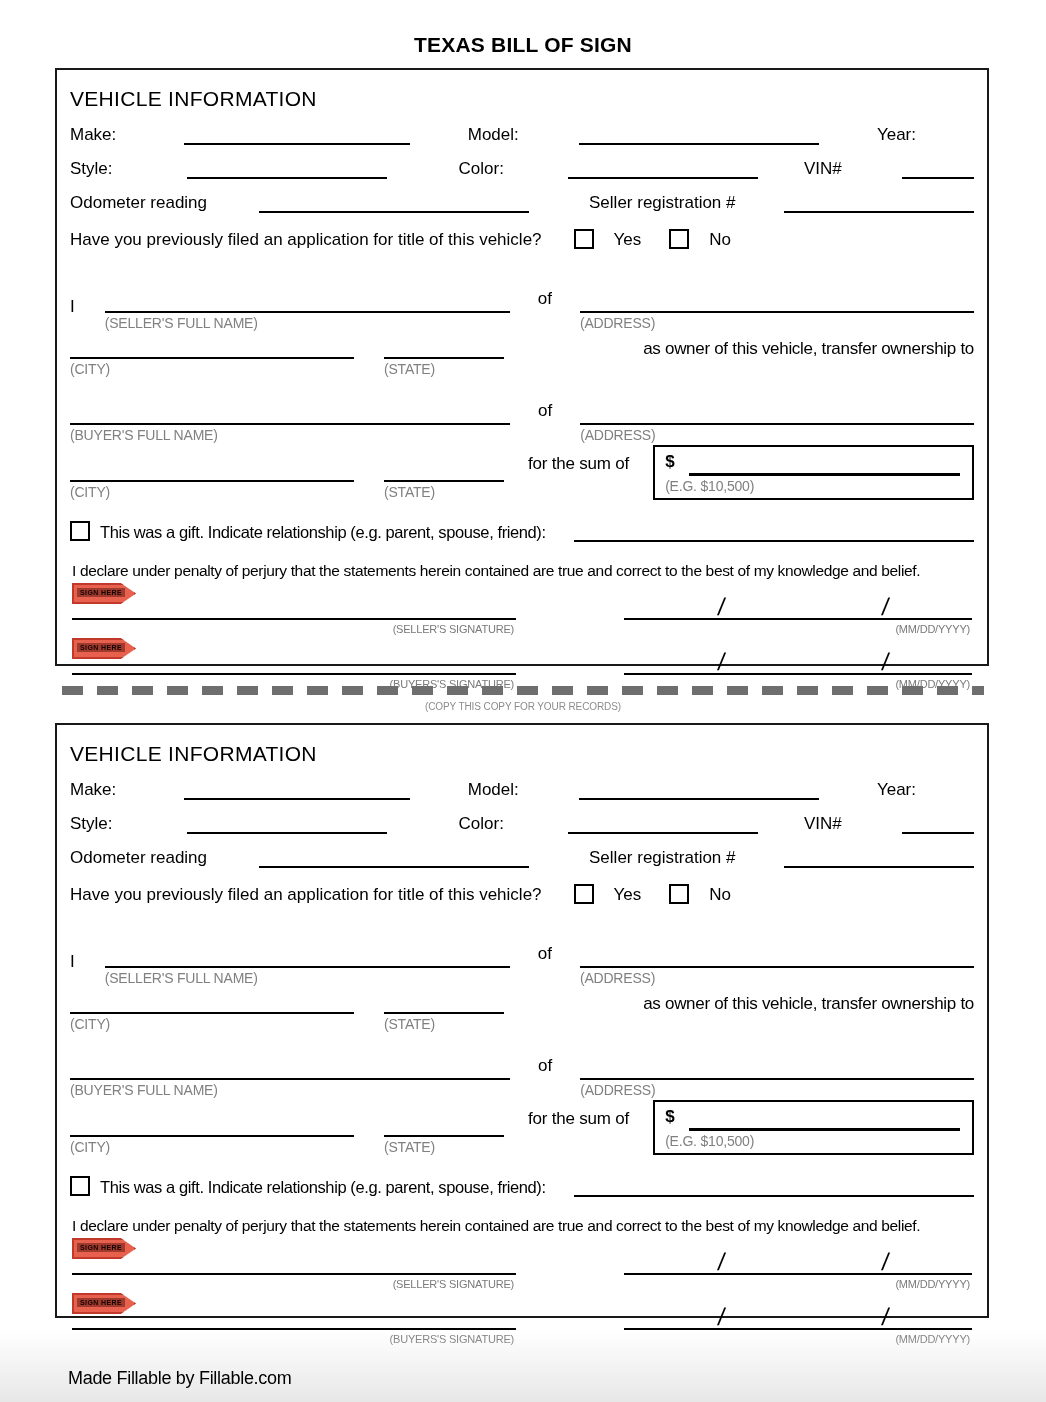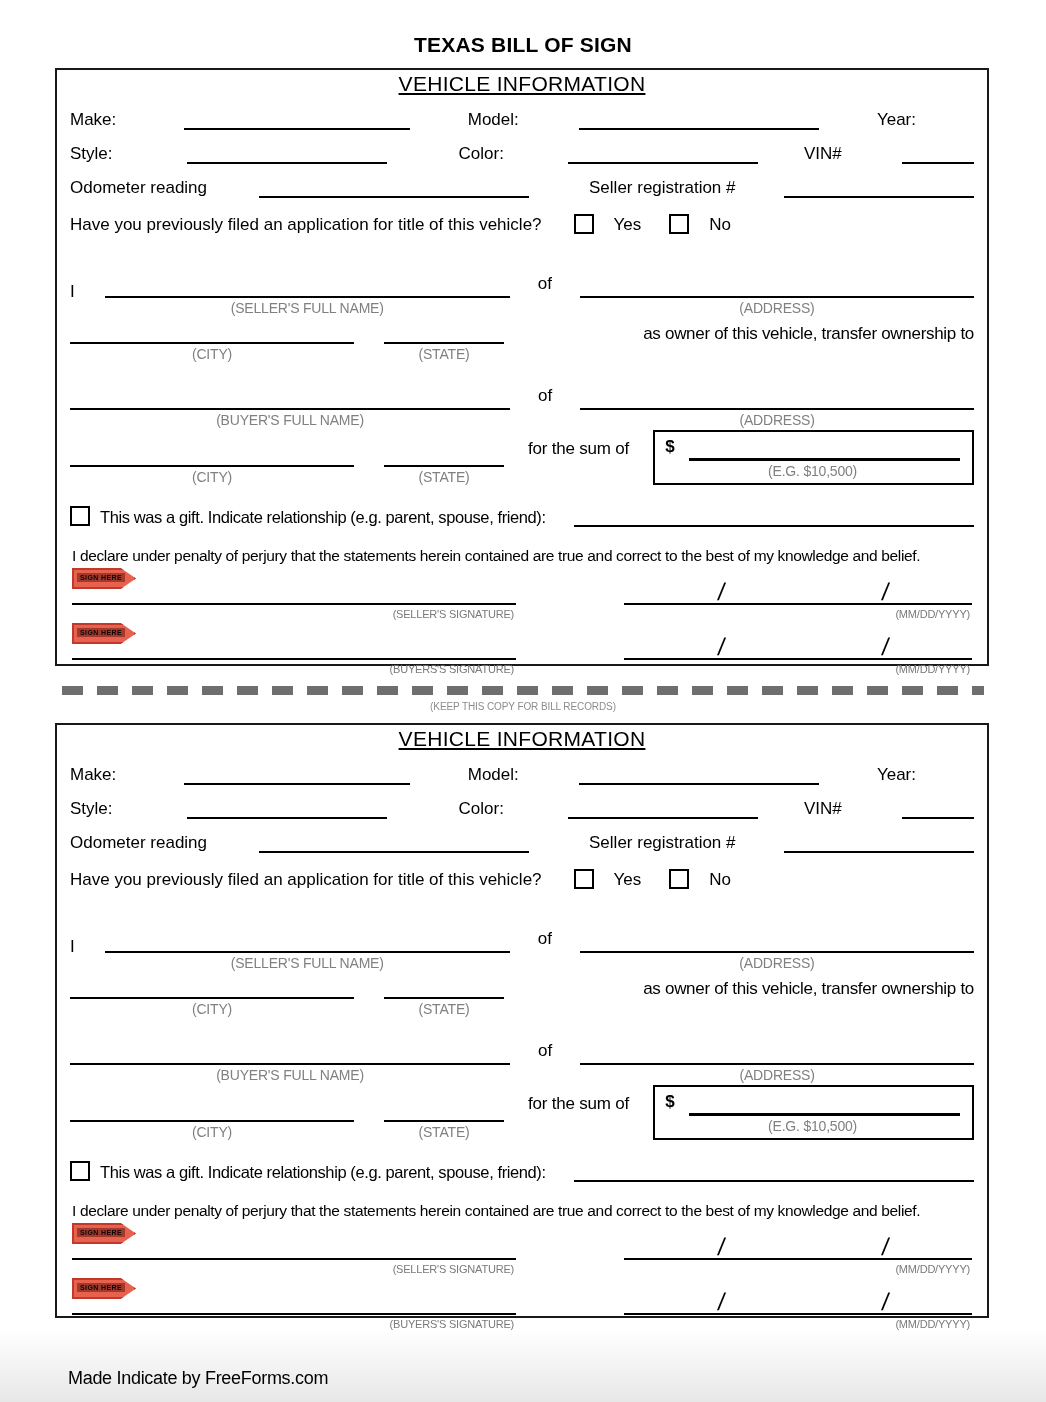--- a/index.html
+++ b/index.html
@@ -14,40 +14,40 @@
   .form-box{
     position:absolute;left:55px;width:930px;border:2px solid #191919;background:#fff;
     box-sizing:content-box;
   }
   #slot1{top:68px;height:594px;}
   #slot2{top:723px;height:591px;}
   .copy{height:100%;display:flex;flex-direction:column;}
 
   
   .sec-vehicle{padding:0 13px;}
-  .v-heading{text-align:center;font-size:21px;margin-top:2px;letter-spacing:.3px;text-decoration:underline;}
+  .v-heading{text-align:left;font-size:21px;margin-top:17px;letter-spacing:.3px;}
   .row{display:flex;align-items:flex-end;font-size:17px;white-space:nowrap;}
   .vrow{margin-top:9px;height:25px;gap:32px;}
   .qrow{margin-top:12px;height:25px;}
   .ln{border-bottom:2px solid #000;height:12px;align-self:flex-end;}
   .grow{flex:1;}
   .cb{width:16px;height:16px;border:2px solid #000;align-self:flex-end;margin-bottom:1px;background:#fff;}
   .cb-lbl{margin-left:20px;}
 
   
   .bar{height:8px;background:#6e6e6e;}
   .bar1{margin-top:9px;}
   .bar2{margin-top:11px;}
 
   
   .sec-transfer{padding:0 13px;font-size:17px;}
   .trow{display:flex;align-items:flex-end;white-space:nowrap;}
   .field{display:flex;flex-direction:column;}
   .field .ln{width:100%;height:16px;}
-  .hint{color:#808080;font-size:14px;text-align:center;margin-top:2px;letter-spacing:-.2px;}
+  .hint{color:#808080;font-size:14px;margin-top:2px;letter-spacing:-.2px;}
   .t1{margin-top:22px;}
   .t2{margin-top:8px;}
   .t3{margin-top:16px;}
   .t4{margin-top:2px;}
   .t5{margin-top:12px;height:30px;}
   .i-prefix{align-self:flex-end;padding-bottom:14px;}
   .of-word{align-self:flex-end;padding-bottom:14px;margin:8px 28px;}
   .owner-note{margin-left:auto;padding-bottom:18px;letter-spacing:-.3px;}
   .sum-lbl{padding-bottom:26px;margin-left:24px;letter-spacing:-.2px;}
   .money-box{flex:1;margin-left:24px;border:2px solid #000;padding:5px 12px 4px 10px;display:flex;flex-direction:column;background:#fff;}
@@ -243,21 +243,21 @@
           </span>
           <span class="sub">(MM/DD/YYYY)</span>
         </span>
       </div>
     </div>
 
   </div>
 </div>
 
 <div class="divider"></div>
-<div class="keep-note">(KEEP THIS COPY FOR BILL RECORDS)</div>
+<div class="keep-note">(COPY THIS COPY FOR YOUR RECORDS)</div>
 
 <div class="form-box" id="slot2">
   <div class="copy">
 
     <div class="sec-vehicle">
       <div class="v-heading">VEHICLE INFORMATION</div>
 
       <div class="row vrow">
         <span>Make:</span>
         <span class="ln w230 ml36"></span>
@@ -396,13 +396,13 @@
           </span>
           <span class="sub">(MM/DD/YYYY)</span>
         </span>
       </div>
     </div>
 
   </div>
 </div>
 
 <div class="page-bottom-shade"></div>
-<div class="footer">Made Indicate by FreeForms.com</div>
+<div class="footer">Made Fillable by Fillable.com</div>
 
 </body></html>

